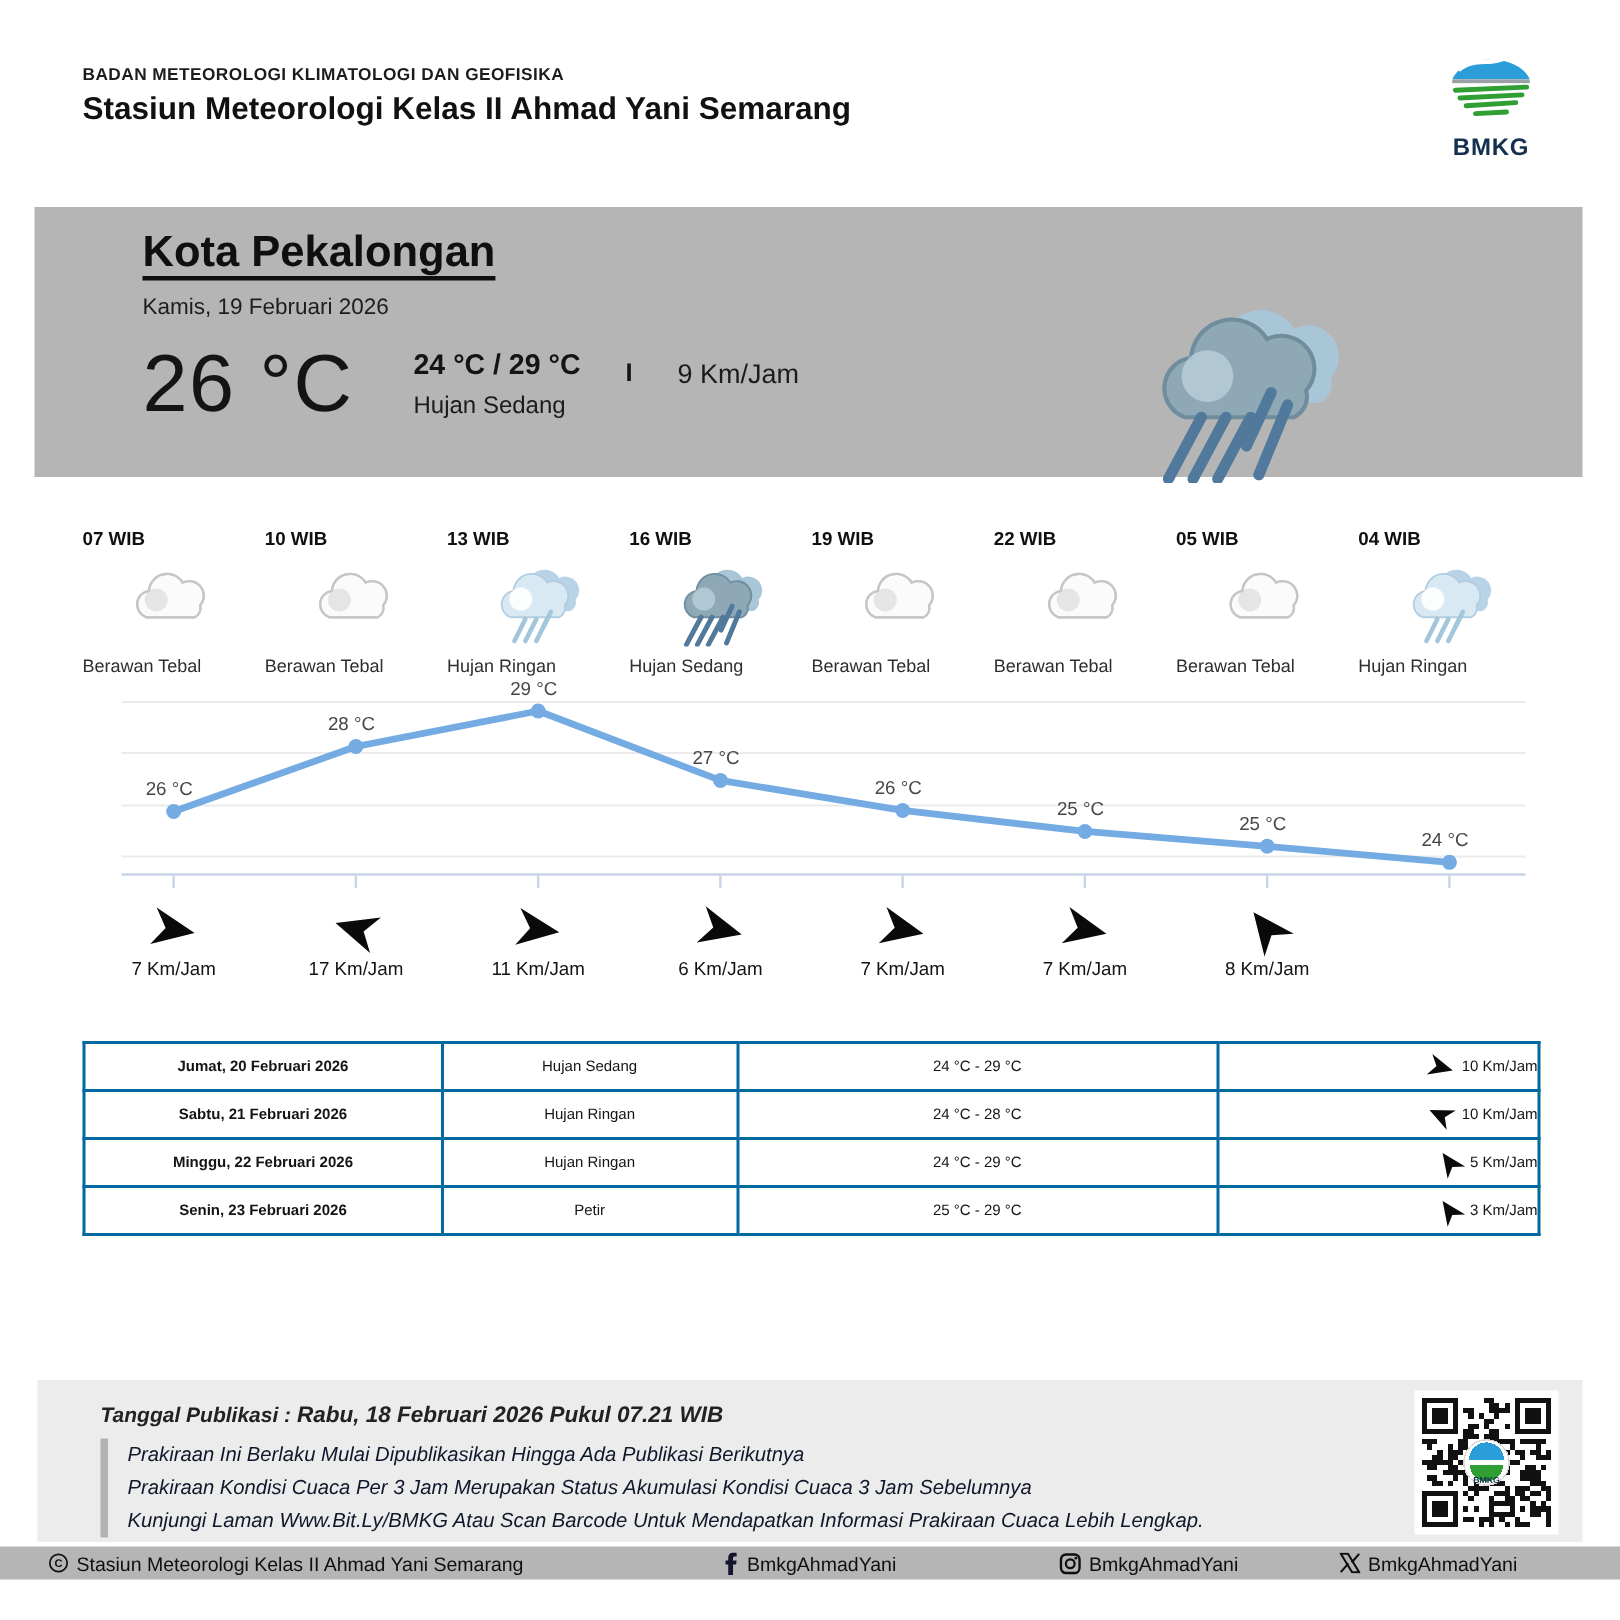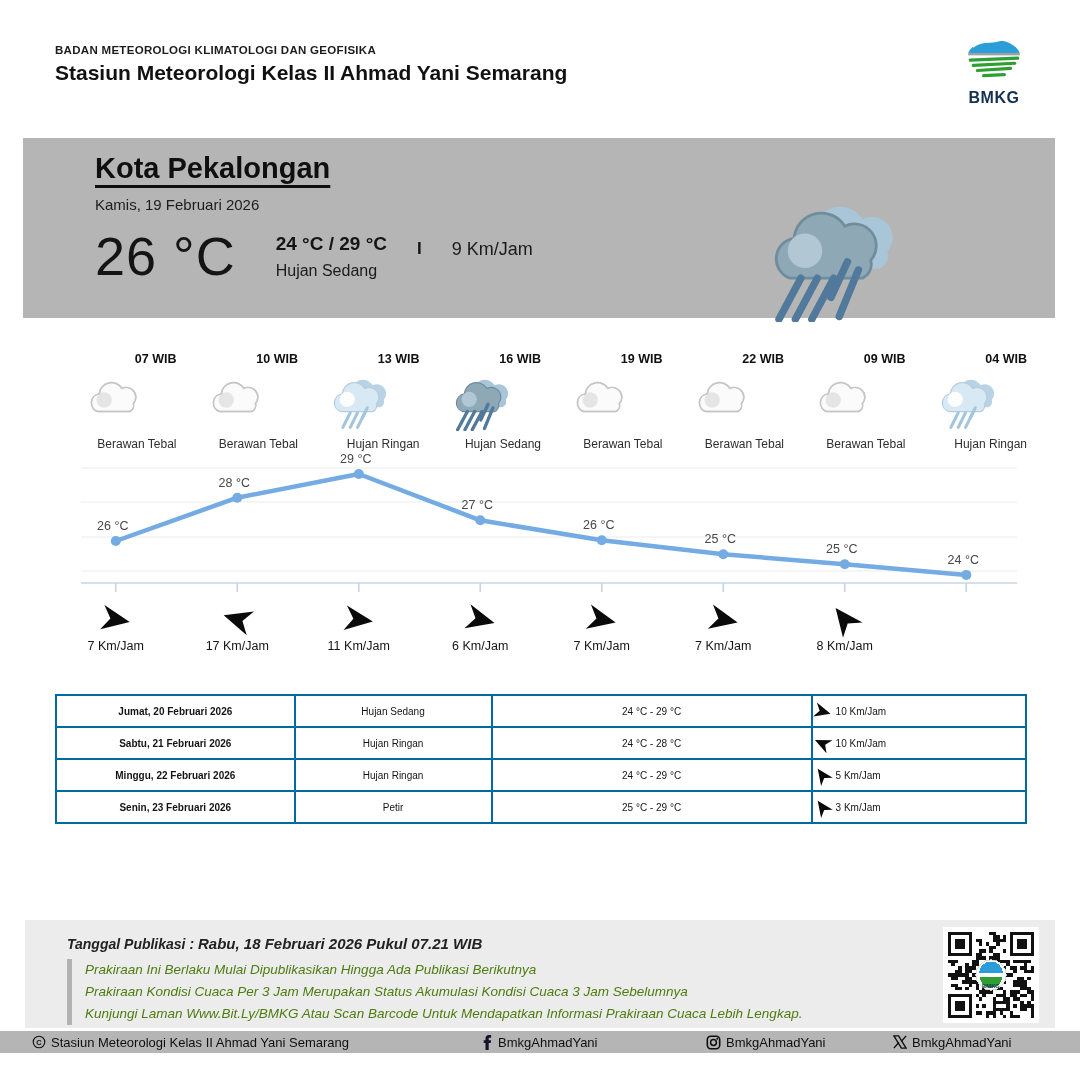--- a/index.html
+++ b/index.html
@@ -21,21 +21,21 @@
   .cur-row{display:flex;align-items:center;margin-top:16px}
   .cur-temp{font-size:54px;font-weight:400;letter-spacing:1px;color:#141414;margin-right:40px;line-height:1}
   .cur-mid .range{font-size:19px;font-weight:800;color:#141414}
   .cur-mid .cond{font-size:16px;margin-top:7px;color:#1b1b1b}
   .cur-sep{font-size:17px;font-weight:700;margin:0 30px 14px 30px}
   .cur-wind{font-size:18px;color:#1b1b1b;margin-bottom:14px}
   .cur-icon{position:absolute;left:742px;top:58px;width:132px;height:126px}
   .cur-icon svg{width:100%;height:100%}
 
   
-  .hourly{position:absolute;left:55px;top:352px;width:972px;display:grid;grid-template-columns:repeat(8,1fr);text-align:right}
+  .hourly{position:absolute;left:55px;top:352px;width:972px;display:grid;grid-template-columns:repeat(8,1fr);text-align:left}
   .hour .t{font-size:12.5px;font-weight:700;color:#101010}
   .hour .ic{height:56px;margin-top:9px;display:flex;align-items:center;justify-content:center}
   .hour .ic svg{width:54px;height:52px}
   .hour .c{font-size:12px;color:#2e2e2e;margin-top:6px}
 
   
   .chart{position:absolute;left:55px;top:448px;width:972px;height:148px}
   .chart text{font-family:"Liberation Sans",sans-serif}
 
   
@@ -44,30 +44,30 @@
   .wind .ar svg{width:33px;height:33px}
   .wind .s{font-size:12.5px;color:#141414;margin-top:1px}
 
   
   table.daily{position:absolute;left:55px;top:694px;width:972px;border-collapse:collapse}
   table.daily td{border:2px solid #0369a1;text-align:center;height:32px;font-size:10px;color:#141414;vertical-align:middle}
   td.c-date{width:24.6%;font-weight:600;font-size:14.5px}
   td.c-cond{width:20.3%}
   td.c-temp{width:33%;font-size:14px}
   td.c-wind{width:22.1%;font-size:14px}
-  .tw{display:flex;align-items:center;justify-content:flex-start;gap:4px}
+  .tw{display:flex;align-items:center;justify-content:flex-end;gap:4px}
   .tw svg{width:19px;height:19px}
 
   
   .foot{position:absolute;left:25px;top:920px;width:1030px;height:108px;background:#ececec;padding:15px 0 0 42px}
   .pub{font-style:italic;font-size:14px;color:#222}
   .pub .pl{font-weight:700}
   .pub .pvv{font-weight:800;font-size:15px}
   .notes{margin-top:7px;border-left:5px solid #b2b2b2;padding-left:13px}
-  .notes div{font-style:italic;font-size:13.5px;color:#4d7c0f;line-height:1.62}
+  .notes div{font-style:italic;font-size:13.5px;color:#0f172a;line-height:1.62}
   .qr-box{position:absolute;right:16px;top:7px;width:96px;height:96px;background:#fff;padding:5px}
   .qr-box svg{width:86px;height:86px}
 
   
   .bar{position:absolute;left:0;top:1031px;width:1080px;height:22px;background:#b5b5b5}
   .bar .bi{position:absolute;top:0;height:22px;display:flex;align-items:center;gap:5px;font-size:13px;color:#0f0f0f}
   .bar svg{display:block}
 </style>
 </head>
 <body>
@@ -206,21 +206,21 @@
       <div class="ic">
         <svg viewBox="0 0 48 46" style="width: 100%; height: 100%;">
     <path d="M9,30 a7.5,7.5 0 0 1 1.5,-14.5 a10,10 0 0 1 18.5,-4.5 a8,8 0 0 1 9.5,12.5 a5.5,5.5 0 0 1 -3,6.5 z" fill="#fbfbfb" stroke="#c6c6c6" stroke-width="1.2"></path>
     <circle cx="14.5" cy="20.5" r="6.3" fill="#e2e2e2" opacity=".9"></circle>
     <path d="M9,30 a7.5,7.5 0 0 1 1.5,-14.5 a10,10 0 0 1 18.5,-4.5 a8,8 0 0 1 9.5,12.5 a5.5,5.5 0 0 1 -3,6.5 z" fill="none" stroke="#c6c6c6" stroke-width="1.2"></path>
         </svg>
       </div>
       <div class="c">Berawan Tebal</div>
     </div>
   <div class="hour">
-      <div class="t">09 WIB</div>
+      <div class="t">05 WIB</div>
       <div class="ic">
         <svg viewBox="0 0 48 46" style="width: 100%; height: 100%;">
     <path d="M9,30 a7.5,7.5 0 0 1 1.5,-14.5 a10,10 0 0 1 18.5,-4.5 a8,8 0 0 1 9.5,12.5 a5.5,5.5 0 0 1 -3,6.5 z" fill="#fbfbfb" stroke="#c6c6c6" stroke-width="1.2"></path>
     <circle cx="14.5" cy="20.5" r="6.3" fill="#e2e2e2" opacity=".9"></circle>
     <path d="M9,30 a7.5,7.5 0 0 1 1.5,-14.5 a10,10 0 0 1 18.5,-4.5 a8,8 0 0 1 9.5,12.5 a5.5,5.5 0 0 1 -3,6.5 z" fill="none" stroke="#c6c6c6" stroke-width="1.2"></path>
         </svg>
       </div>
       <div class="c">Berawan Tebal</div>
     </div>
   <div class="hour">

